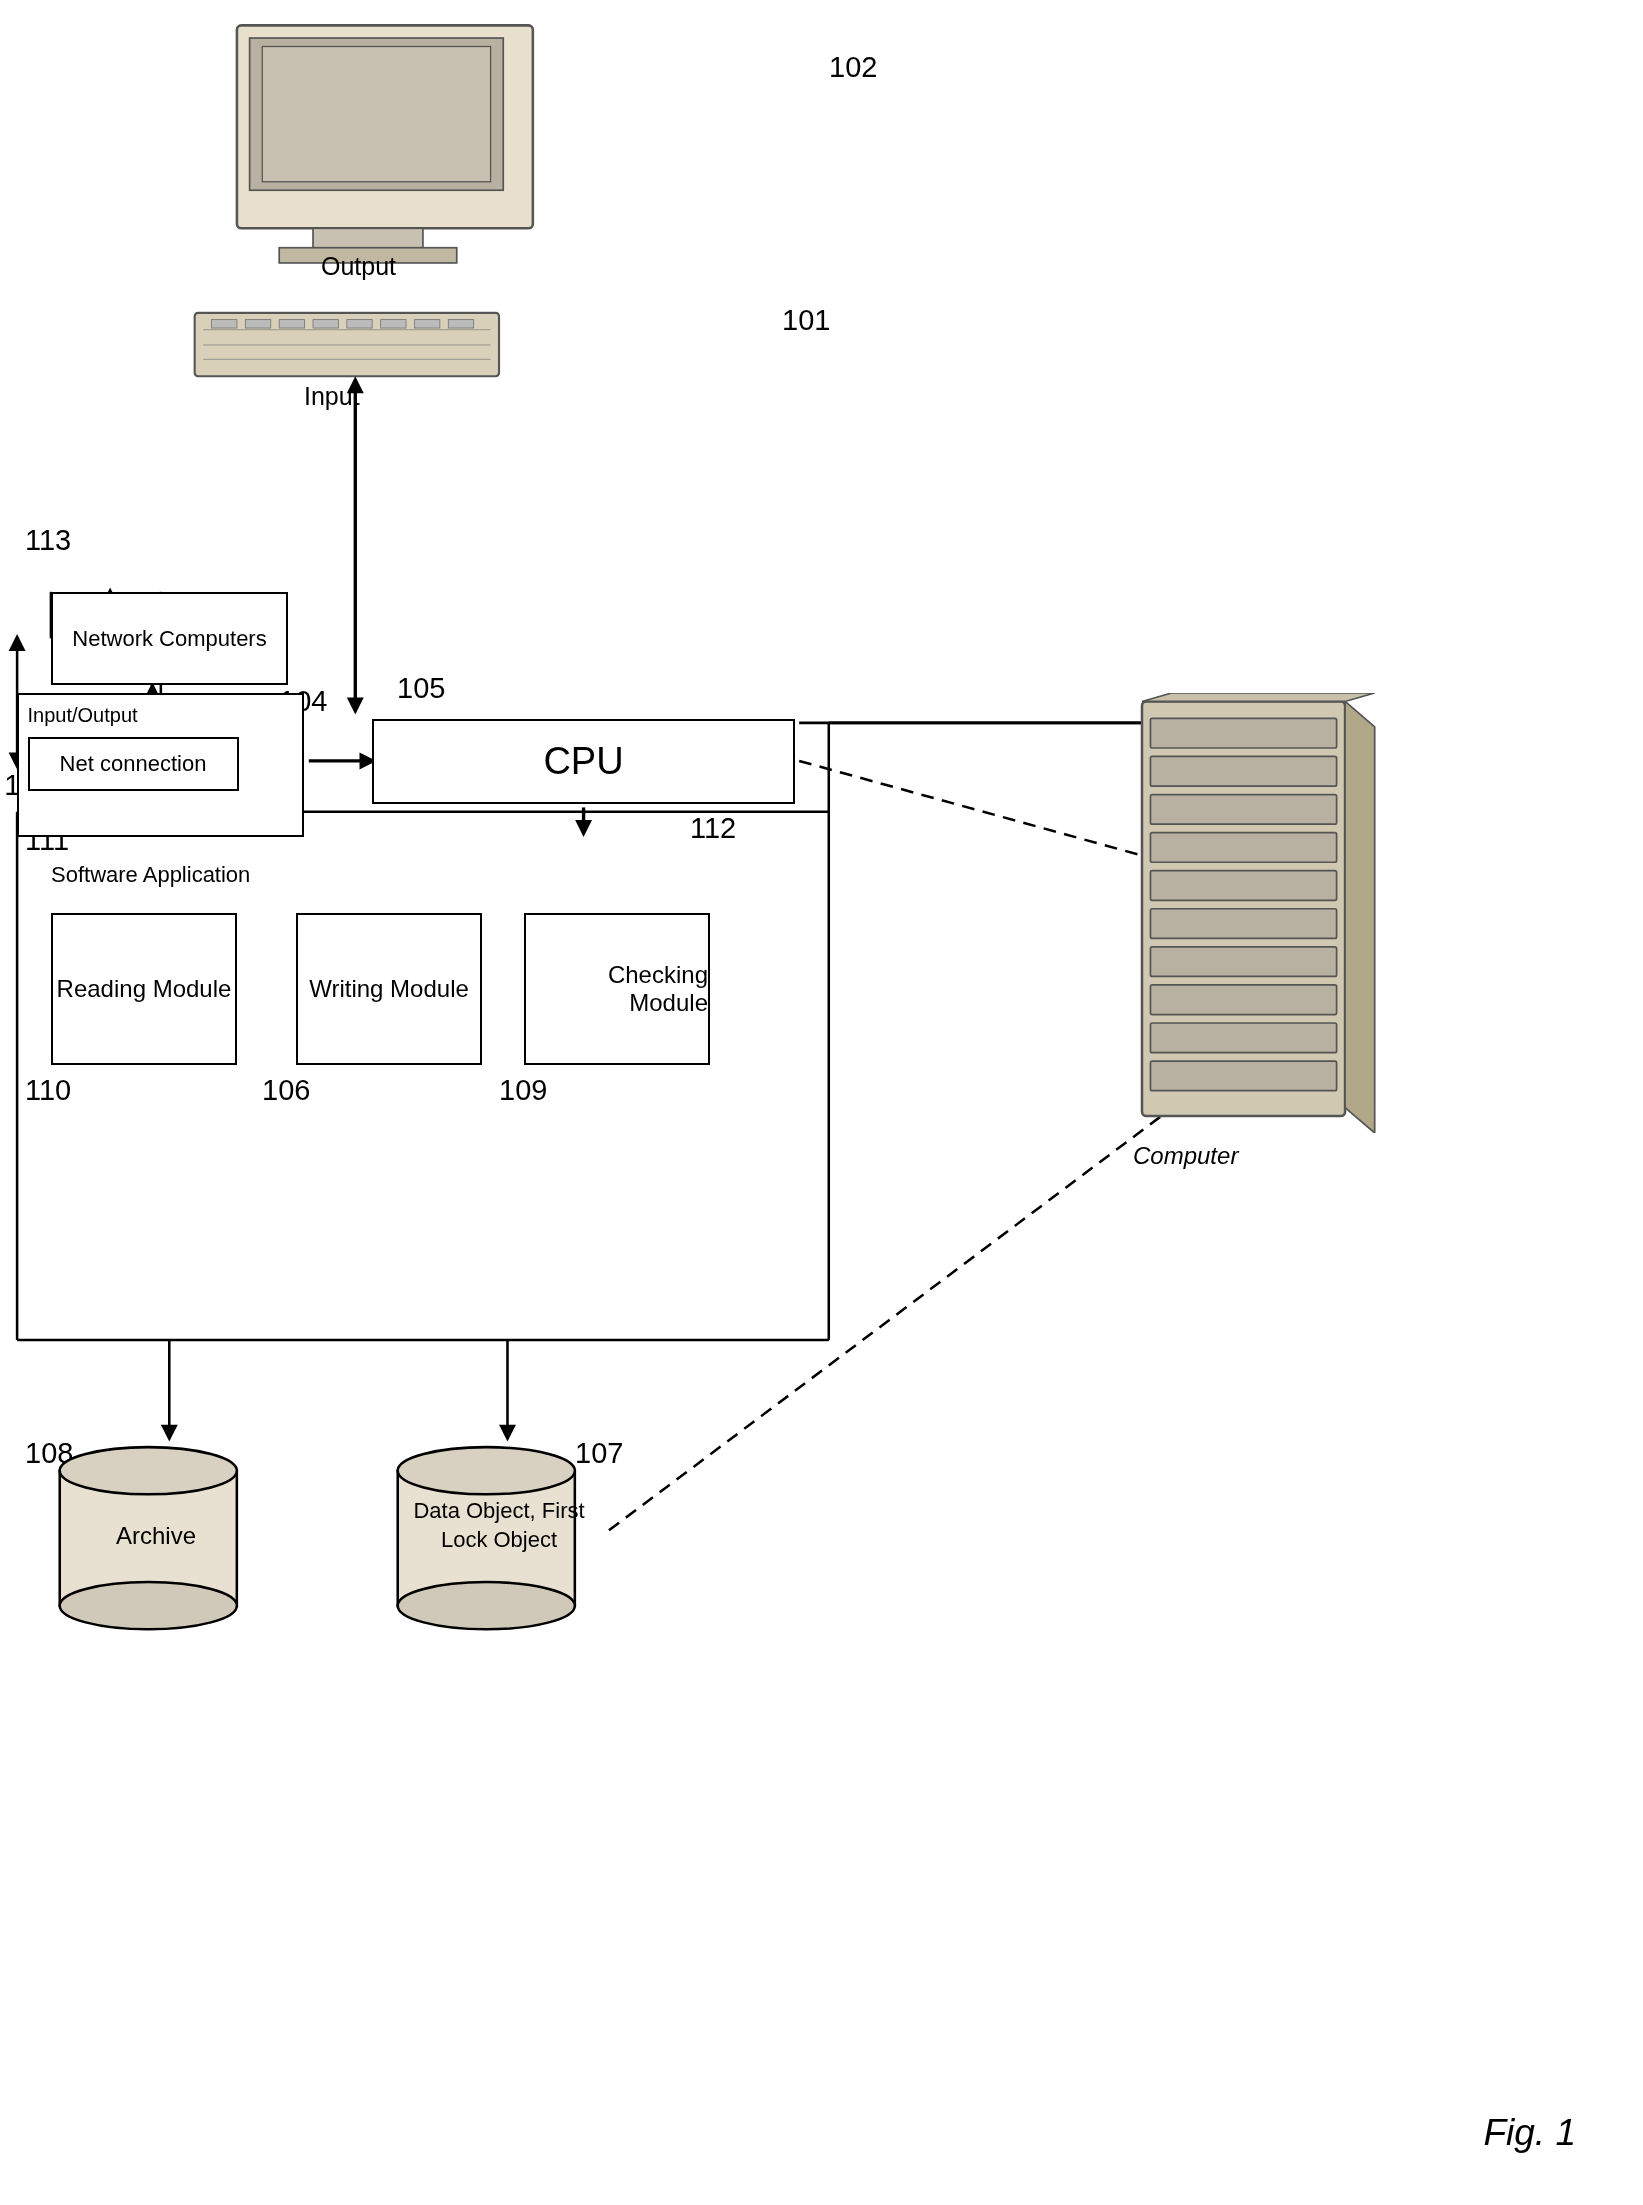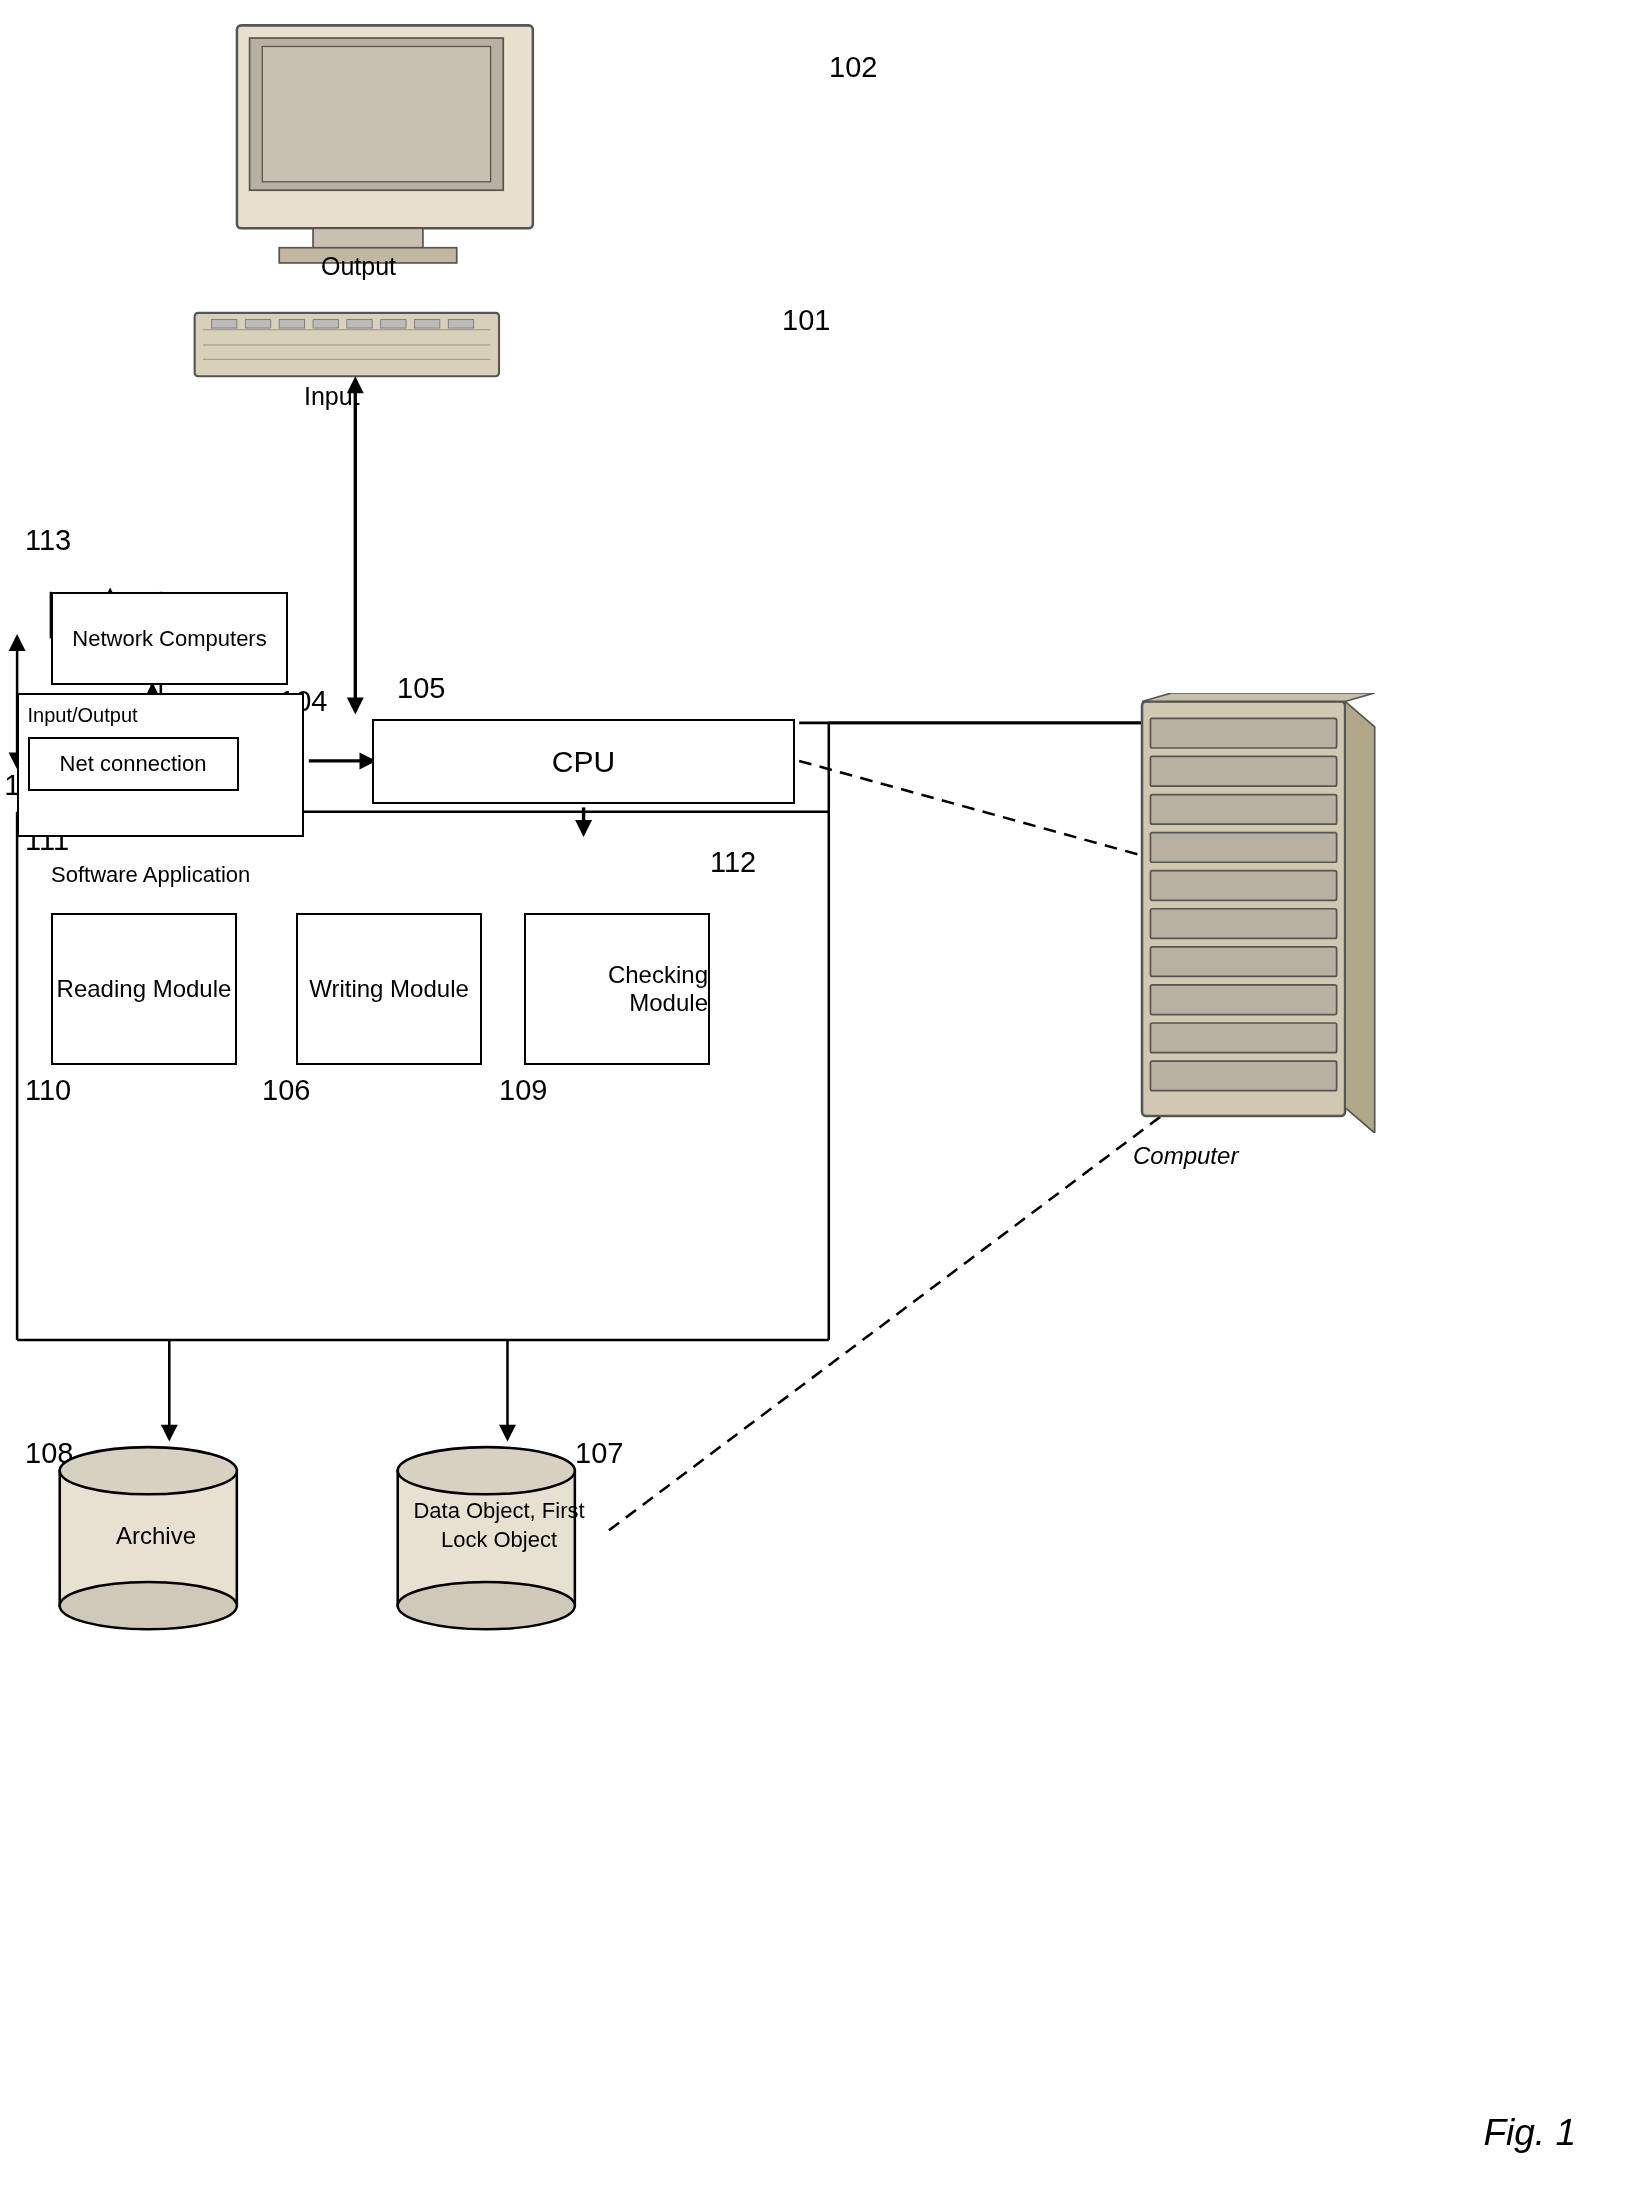--- a/index.html
+++ b/index.html
@@ -92,21 +92,21 @@
       position: absolute;
       top: 719px;
       left: 372px;
       width: 423px;
       height: 85px;
       border: 2.5px solid #000;
       background: #fff;
       display: flex;
       align-items: center;
       justify-content: center;
-      font-size: 30px;
+      font-size: 38px;
     }
 
     .software-app-label {
       position: absolute;
       top: 862px;
       left: 51px;
       font-size: 22px;
     }
 
     
@@ -219,21 +219,21 @@
 
   </svg>
 
   <div class="label-ref" style="top:51px; left:829px;">102</div>
   <div class="label-ref" style="top:304px; left:782px;">101</div>
   <div class="label-ref" style="top:524px; left:25px;">113</div>
   <div class="label-ref" style="top:685px; left:279px;">104</div>
   <div class="label-ref" style="top:672px; left:397px;">105</div>
   <div class="label-ref" style="top:812px; left:1159px;">103</div>
   <div class="label-ref" style="top:824px; left:25px;">111</div>
-  <div class="label-ref" style="top:812px; left:710px;margin-top:34px;">112</div>
+  <div class="label-ref" style="top:812px; left:690px;">112</div>
   <div class="label-ref" style="top:1074px; left:25px;">110</div>
   <div class="label-ref" style="top:1074px; left:262px;">106</div>
   <div class="label-ref" style="top:1074px; left:499px;">109</div>
   <div class="label-ref" style="top:1437px; left:25px;">108</div>
   <div class="label-ref" style="top:1437px; left:575px;">107</div>
   <div class="label-ref" style="top:769px; left:4.2px;">114</div>
 
   <div class="label" style="top:252px; left:321px; font-size:25px;">Output</div>
 
   <div class="label" style="top:382px; left:304px; font-size:25px;">Input</div>

